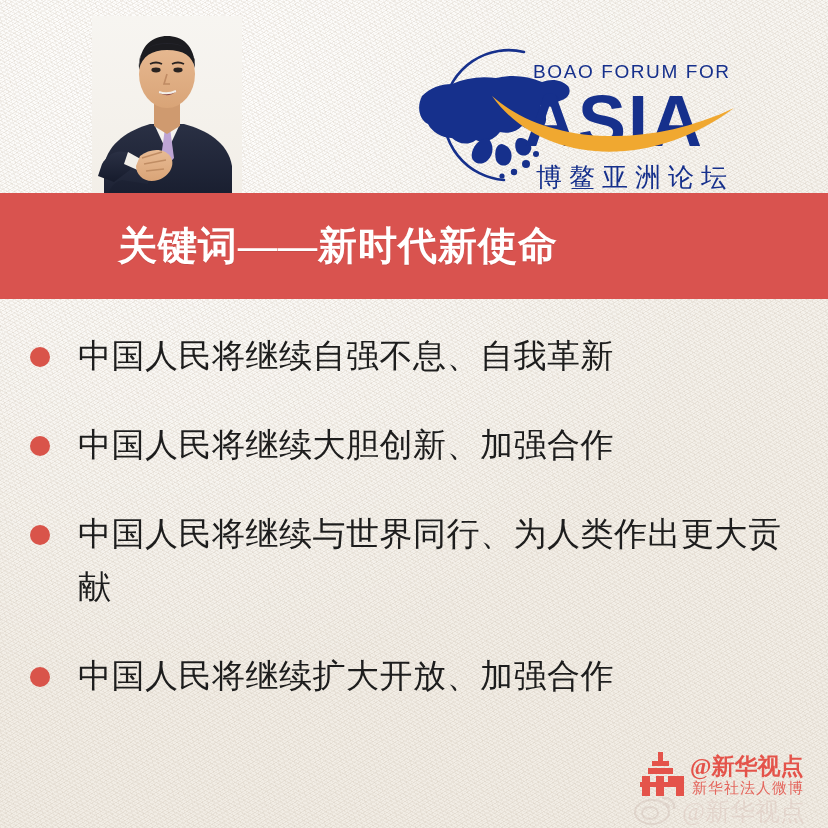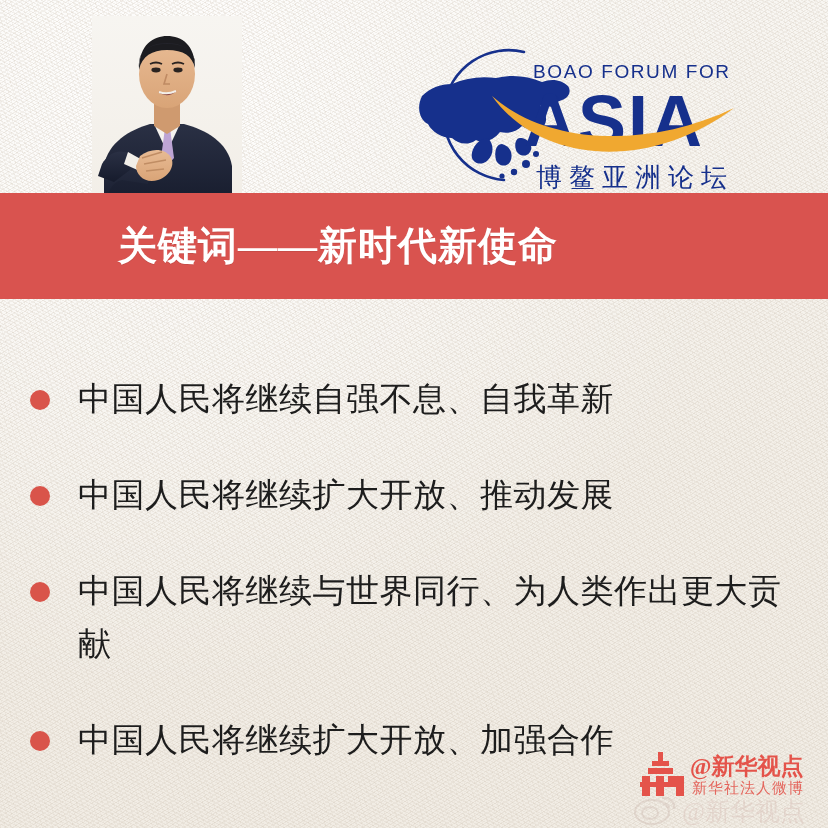--- a/index.html
+++ b/index.html
@@ -63,21 +63,20 @@
   
   .bullets{
     position:absolute;left:0;top:330px;width:828px;
   }
   .bullet-row{
     position:relative;
     display:flex;
     align-items:flex-start;
     padding:0 24px 0 30px;
     margin-bottom:36px;
-    margin-top:43px;
   }
   .bullet-dot{
     flex:0 0 auto;
     width:20px;height:20px;border-radius:50%;
     background:#d9544a;
     margin-top:17px;
     margin-right:28px;
   }
   .bullet-text{
     flex:1 1 auto;
@@ -198,21 +197,21 @@
 
   <div class="bullets">
 
     <div class="bullet-row">
       <span class="bullet-dot"></span>
       <span class="bullet-text">中国人民将继续自强不息、自我革新</span>
     </div>
 
     <div class="bullet-row">
       <span class="bullet-dot"></span>
-      <span class="bullet-text">中国人民将继续扩大开放、推动发展</span>
+      <span class="bullet-text">中国人民将继续大胆创新、加强合作</span>
     </div>
 
     <div class="bullet-row">
       <span class="bullet-dot"></span>
       <span class="bullet-text">中国人民将继续与世界同行、为人类作出更大贡献</span>
     </div>
 
     <div class="bullet-row">
       <span class="bullet-dot"></span>
       <span class="bullet-text">中国人民将继续扩大开放、加强合作</span>

